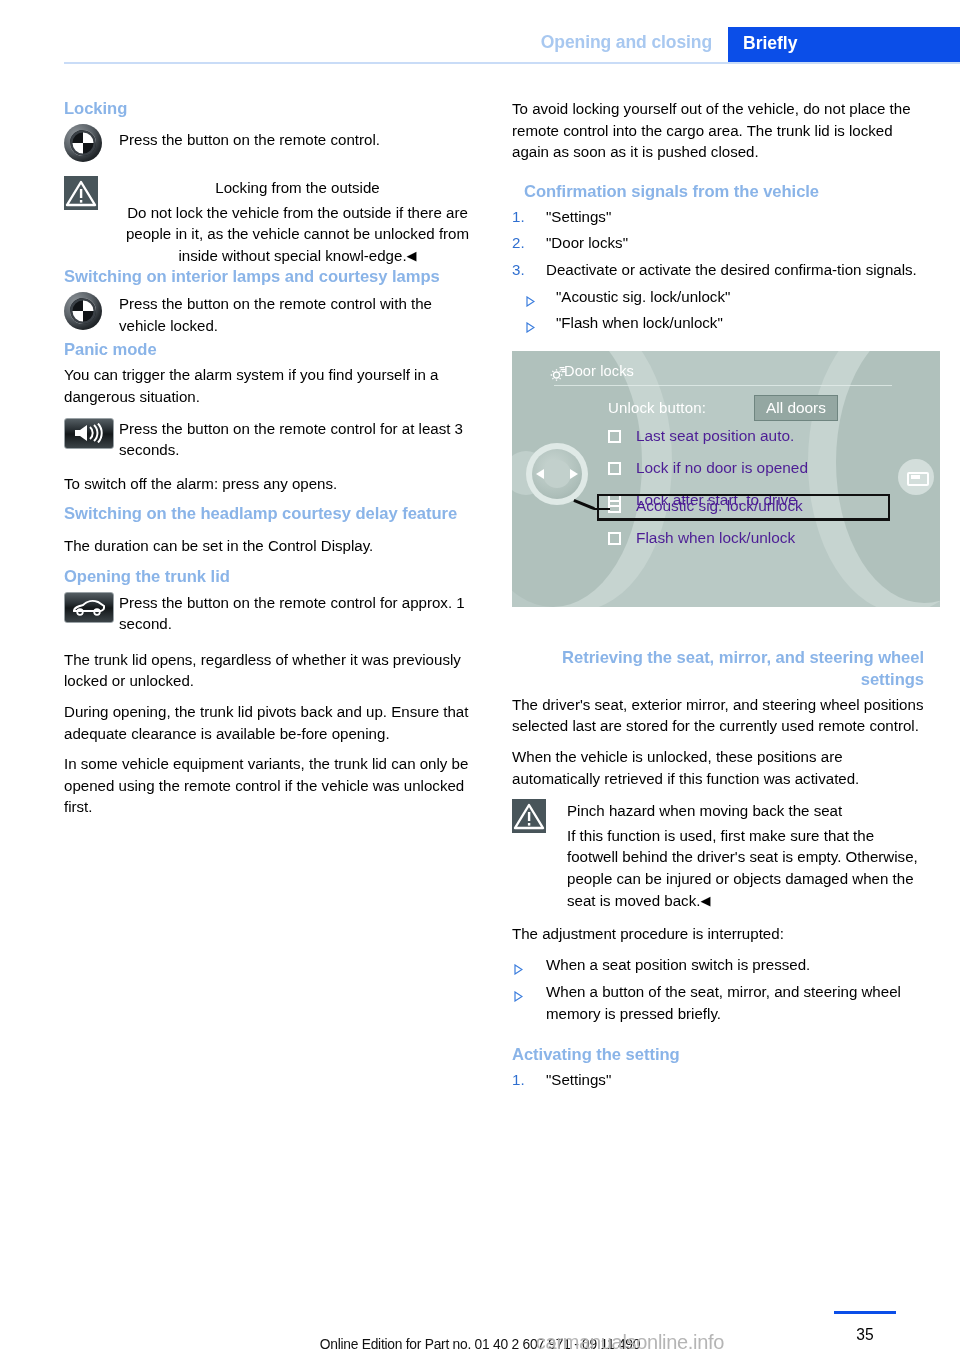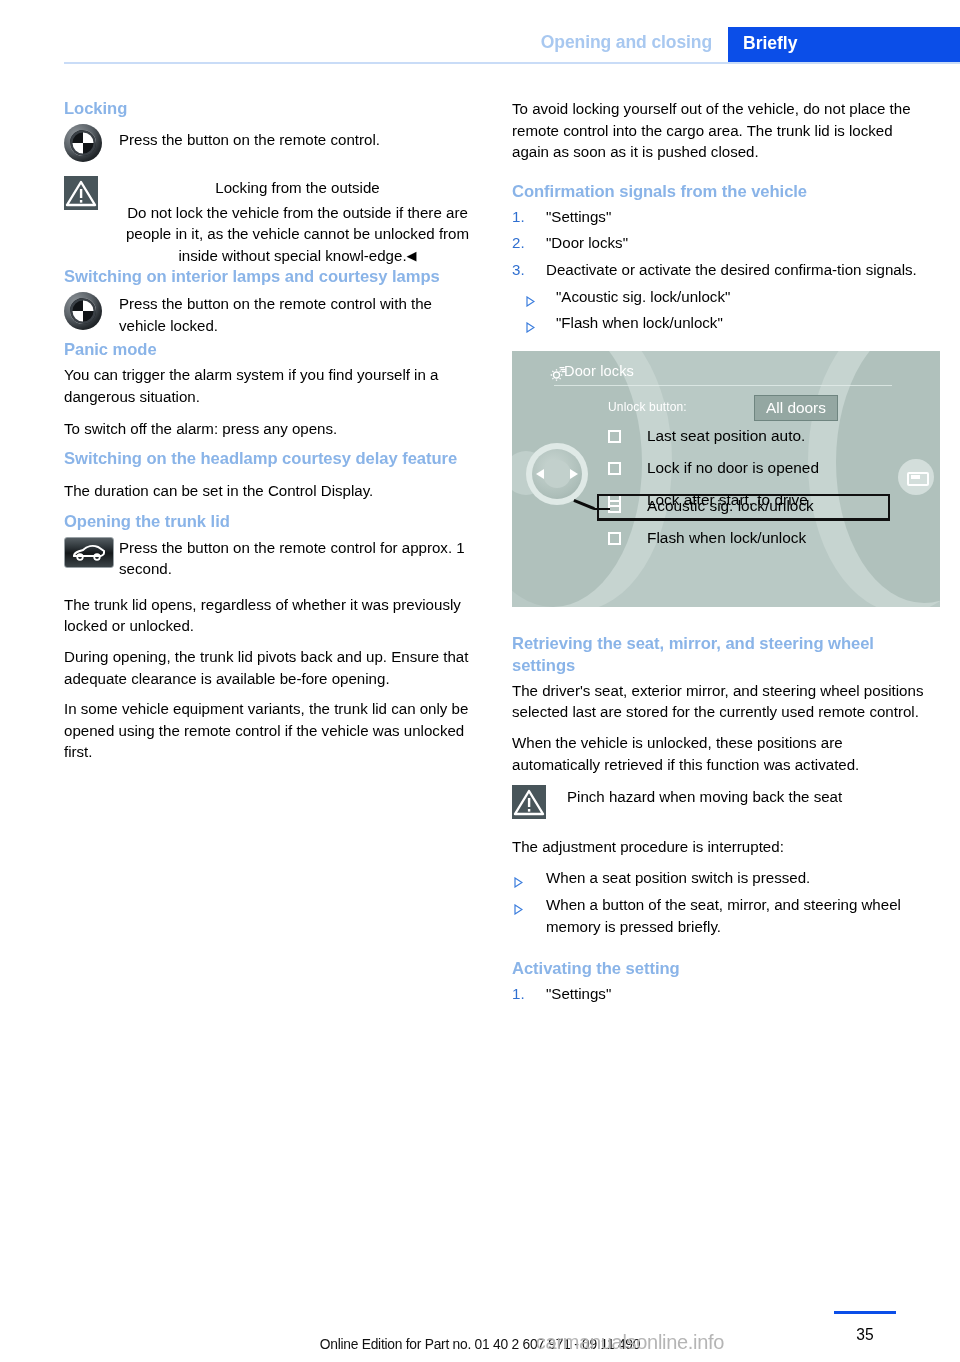--- a/index.html
+++ b/index.html
@@ -122,34 +122,34 @@
   .cd-title {
     position: absolute; left: 10px; top: 4px; color: #ffffff;
     font-size: 14.6px; letter-spacing: 0.1px;
   }
   .cd-gear { position: absolute; left: -16px; top: 3px; }
   .cd-divider {
     position: absolute; left: 0; right: 0; top: 28px; height: 1px;
     background: #e6efec; opacity: 0.75;
   }
   .cd-row {
-    position: absolute; color: #ffffff; font-size: 12px; letter-spacing: 0.15px;
+    position: absolute; color: #ffffff; font-size: 15px; letter-spacing: 0.15px;
     white-space: nowrap;
   }
   .cd-label-unlock { left: 54px; top: 40px; }
   .cd-value {
     position: absolute; left: 200px; top: 38px;
     background: #94a7a2; color: #ffffff; padding: 1px 11px 2px 11px;
     font-size: 15.4px; white-space: nowrap; border: 1px solid #6f8580;
   }
   .cd-check {
     position: absolute; left: 54px; width: 13px; height: 13px;
     border: 2px solid #ffffff; background: transparent;
   }
-  .cd-item { position: absolute; left: 93px; color: #000000; font-size: 15.4px; white-space: nowrap; }
+  .cd-item { position: absolute; left: 82px; color: #4c1d95; font-size: 15.4px; white-space: nowrap; }
   .cd-highlight {
     position: absolute; left: 43px; right: 2px; height: 26px;
     border: 2.5px solid #101010; background: rgba(255,255,255,0.07);
   }
   .cd-knob-ring {
     position: absolute; left: 14px; top: 92px; width: 62px; height: 62px;
     border-radius: 50%; background: #dfe9e6;
   }
   .cd-knob {
     position: absolute; left: 20px; top: 98px; width: 50px; height: 50px;
@@ -244,20 +244,33 @@
     <div class="iconblock" style="min-height:48px;">
       <div class="ic">
           <div class="bmw-icon"></div>
         </div>
       <div class="txt" style="padding-top:2px;">Press the button on the remote control with the vehicle locked.</div>
     </div>
 
     <h2 class="sec gap-before">Panic mode</h2>
     <p class="para">You can trigger the alarm system if you find yourself in a dangerous situation.</p>
 
+    <div class="iconblock" style="min-height:46px; margin-top:4px;">
+      <div class="ic">
+        <div class="btn-icon">
+          <svg width="34" height="20" viewBox="0 0 34 20">
+            <polygon points="3,7 8,7 15,2 15,18 8,13 3,13" fill="#ffffff"></polygon>
+            <path d="M18 4 A8 8 0 0 1 18 16" stroke="#ffffff" stroke-width="2" fill="none"></path>
+            <path d="M22 2 A11 11 0 0 1 22 18" stroke="#ffffff" stroke-width="2" fill="none"></path>
+            <path d="M26 0.5 A14 14 0 0 1 26 19.5" stroke="#ffffff" stroke-width="2" fill="none"></path>
+          </svg>
+        </div>
+      </div>
+      <div class="txt" style="padding-top:1px;">Press the button on the remote control for at least 3 seconds.</div>
+    </div>
 
     <p class="para" style="margin-top:10px;">To switch off the alarm: press any opens.</p>
 
     <h2 class="sec gap-before">Switching on the headlamp courtesy delay feature</h2>
 
 
     <p class="para" style="margin-top:10px;">The duration can be set in the Control Display.</p>
 
     <h2 class="sec gap-before">Opening the trunk lid</h2>
 
@@ -277,21 +290,21 @@
 
     <p class="para" style="margin-top:12px;">The trunk lid opens, regardless of whether it was previously locked or unlocked.</p>
     <p class="para">During opening, the trunk lid pivots back and up. Ensure that adequate clearance is available be-fore opening.</p>
     <p class="para">In some vehicle equipment variants, the trunk lid can only be opened using the remote control if the vehicle was unlocked first.</p>
   </div>
 
   <div class="col col-right">
 
     <p class="para">To avoid locking yourself out of the vehicle, do not place the remote control into the cargo area. The trunk lid is locked again as soon as it is pushed closed.</p>
 
-    <h2 class="sec" style="margin-top:18px;">Confirmation signals from the vehicle</h2>
+    <h2 class="sec" style="margin-top:18px;margin-left:12px;">Confirmation signals from the vehicle</h2>
 
     <ol class="steps">
       <li>
         <span class="num">1.</span>
         <span>"Settings"</span>
       </li>
       <li>
         <span class="num">2.</span>
         <span>"Door locks"</span>
       </li>
@@ -369,35 +382,38 @@
         <div class="cd-check" style="top:175px;"></div>
         <div class="cd-item" style="top:170px;">Flash when lock/unlock</div>
       </div>
 
       <div class="cd-line" style="left:62px; top:148px; width:22px; height:2.5px; transform:rotate(22deg); transform-origin:left center;"></div>
       <div class="cd-line" style="left:82px; top:157px; width:16px; height:2.5px;"></div>
 
       <div style="position:absolute; left:85px; top:143px; right:50px; height:27px; border:2.5px solid #101010; pointer-events:none;"></div>
     </div>
 
-    <h2 class="sec" style="margin-top:26px;">Retrieving the seat, mirror, and steering wheel settings</h2>
+    <h2 class="sec" style="margin-top:40px;text-align:right;">Retrieving the seat, mirror, and steering wheel settings</h2>
     <p class="para">The driver's seat, exterior mirror, and steering wheel positions selected last are stored for the currently used remote control.</p>
     <p class="para">When the vehicle is unlocked, these positions are automatically retrieved if this function was activated.</p>
 
     <div class="iconblock flow" style="margin-top:8px;">
       <div class="ic">
         <div class="warn-icon">
           <svg width="34" height="34" viewBox="0 0 34 34">
             <polygon points="17,6 31,29 3,29" fill="none" stroke="#ffffff" stroke-width="2.4" stroke-linejoin="round"></polygon>
             <rect x="15.9" y="13" width="2.4" height="9" fill="#ffffff"></rect>
             <rect x="15.9" y="24" width="2.4" height="2.6" fill="#ffffff"></rect>
           </svg>
         </div>
       </div>
       <div class="firstline" style="padding-top:2px;">Pinch hazard when moving back the seat</div>
+      <div class="firstline" style="padding-top:3px;">
+        <span>If this function is used, first make sure that the footwell behind the driver's seat is empty. Otherwise, people can be injured or objects damaged when the seat is moved back.</span><span class="endmark">◀</span>
+      </div>
     </div>
 
     <p class="para" style="margin-top:12px;">The adjustment procedure is interrupted:</p>
 
     <ul class="tri">
       <li>
         <span class="tri-outline">
           <svg width="9" height="11" viewBox="0 0 9 11">
               <polygon points="1,1 8,5.5 1,10" fill="none" stroke="#3b7ddd" stroke-width="1.2"></polygon>
             </svg>

